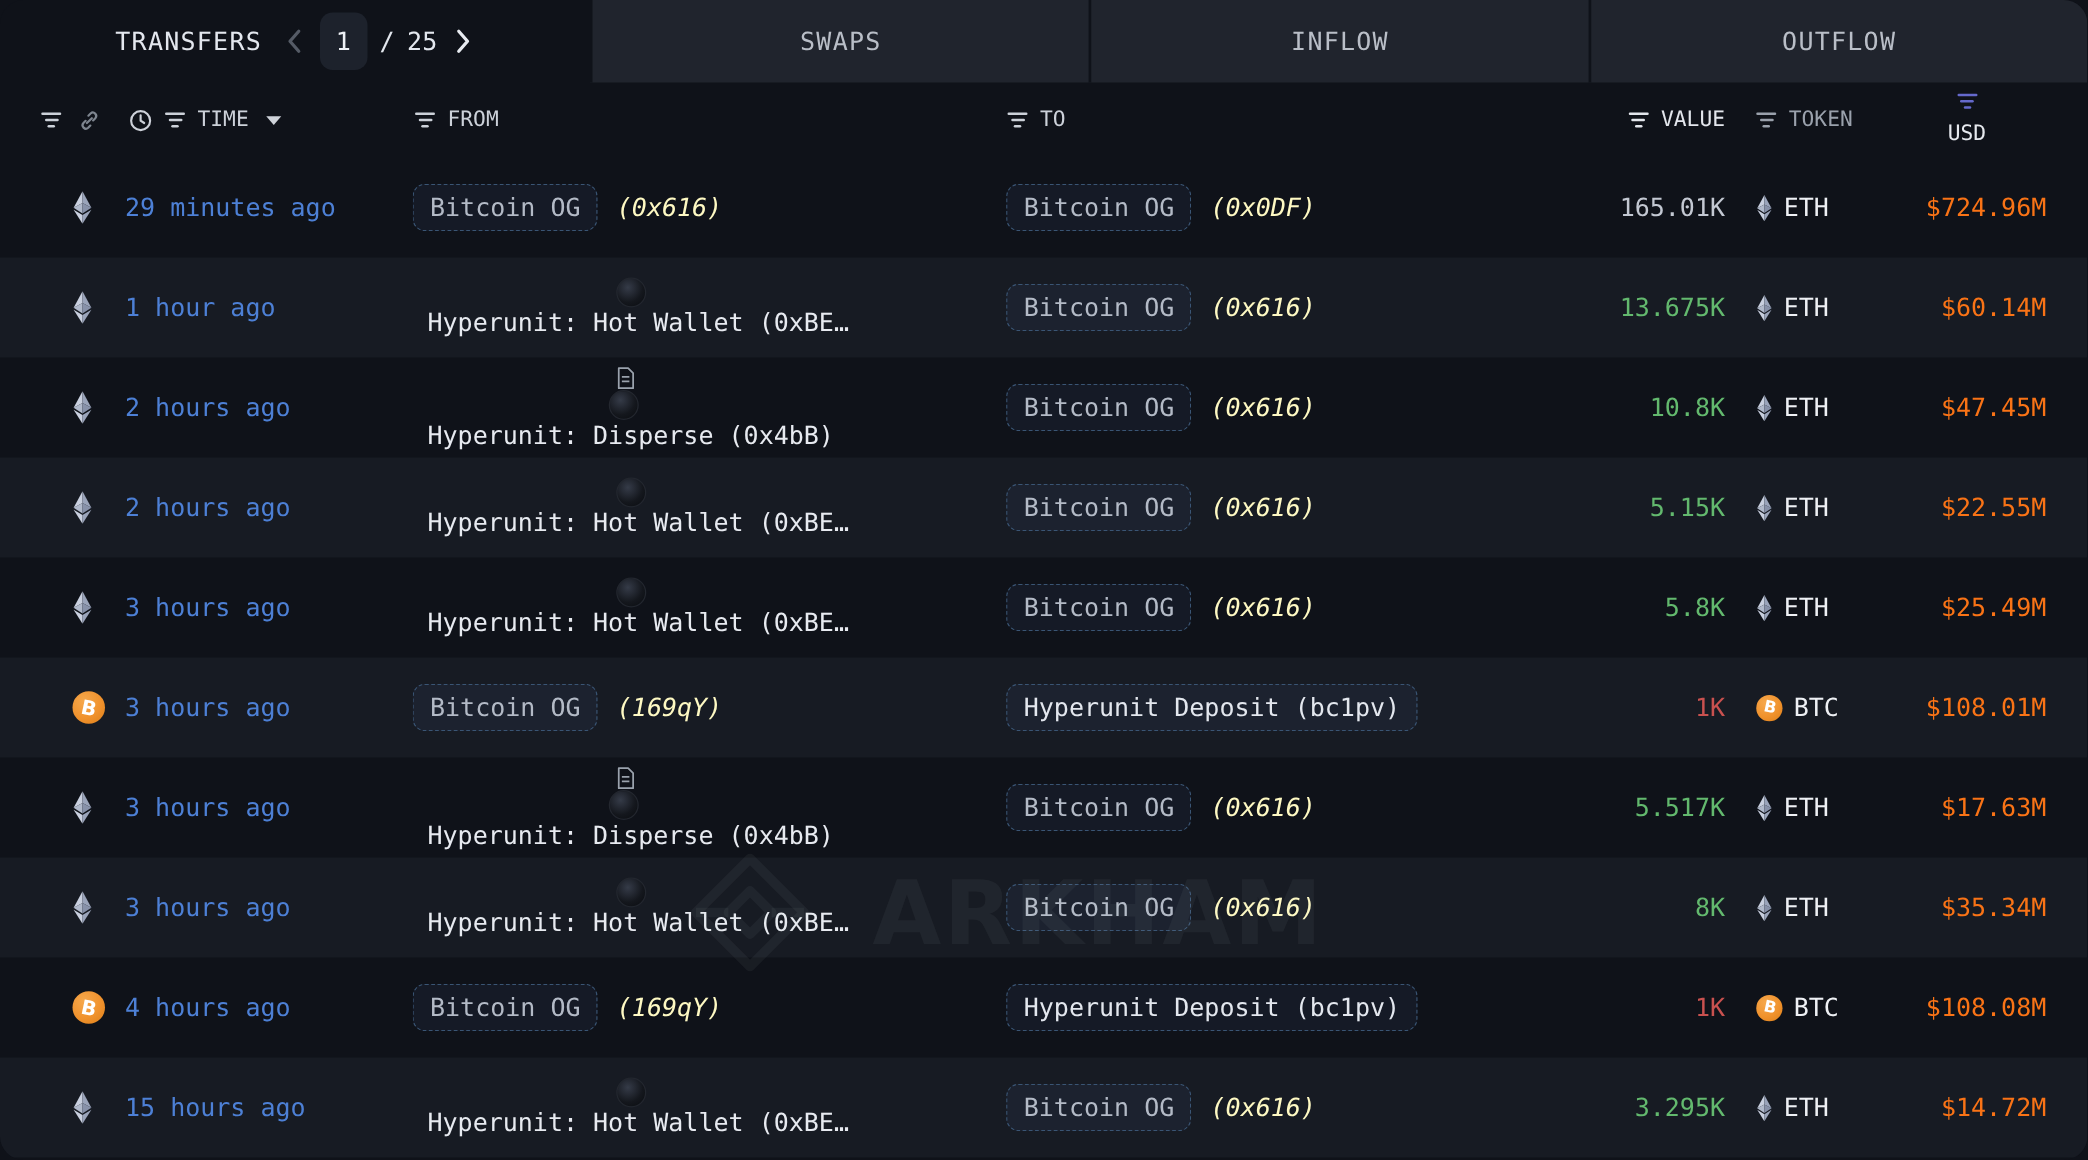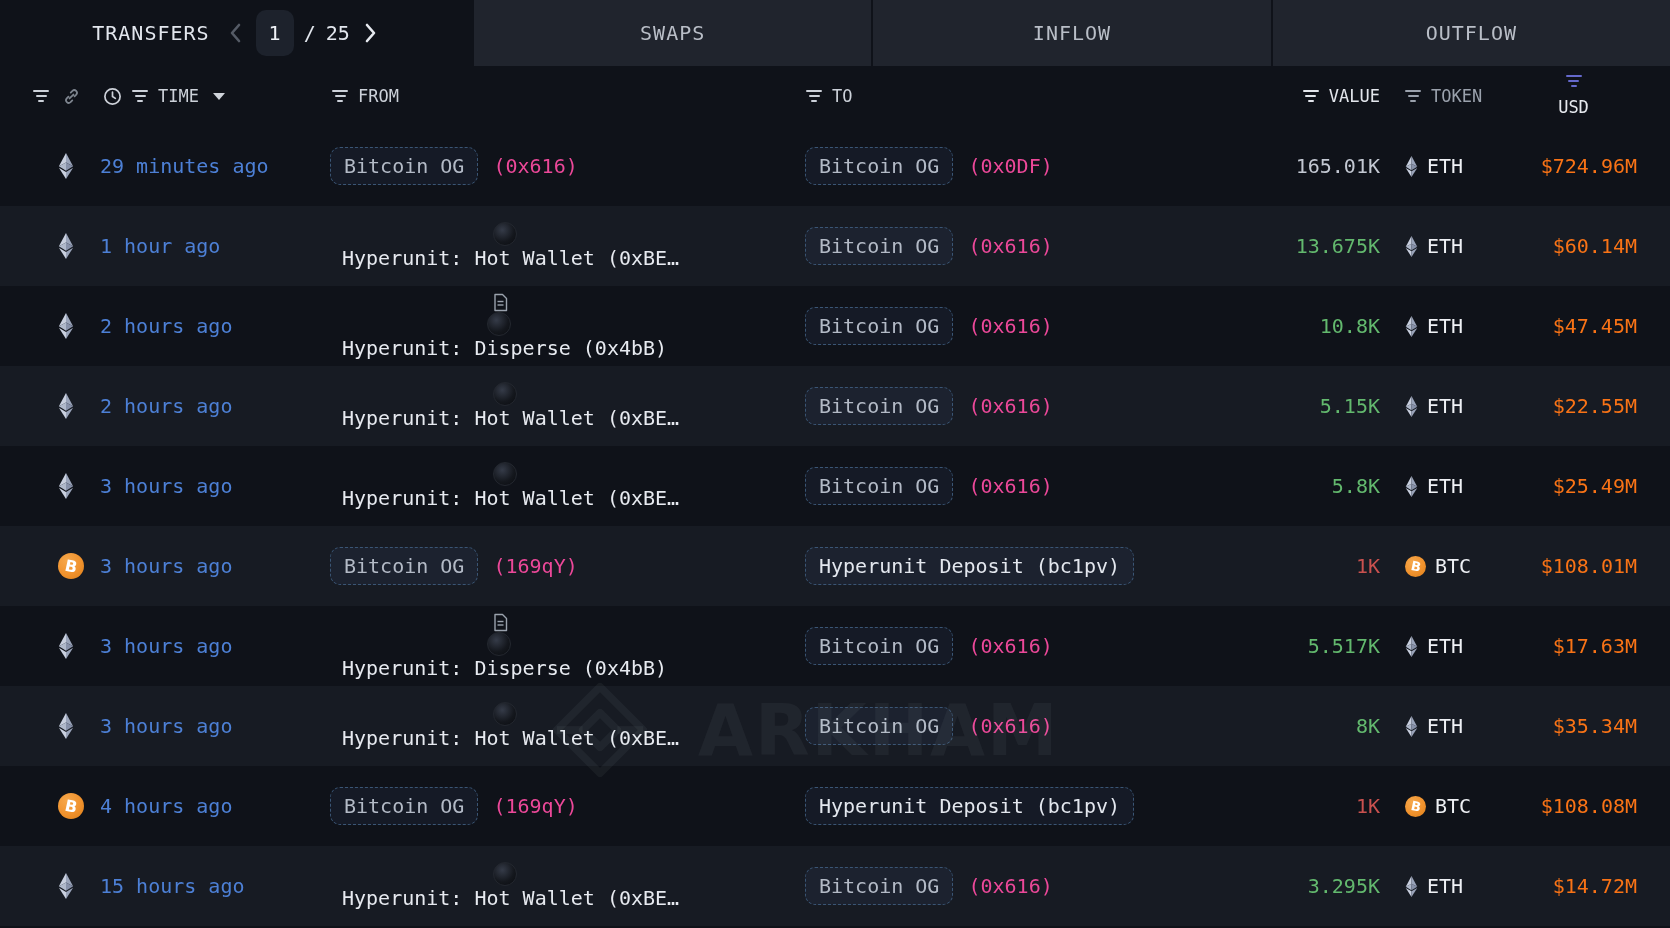--- a/index.html
+++ b/index.html
@@ -4,20 +4,21 @@
 <style>
   * { margin:0; padding:0; box-sizing:border-box; }
   html,body { background:#0f1219; }
   .app {
     position:relative;
     width:1670px; height:928px;
     background:#0f1219;
     overflow:hidden;
     font-family:"DejaVu Sans Mono", monospace;
     color:#e7eaf0;
+    border-radius:19px;
   }
 
   
   .tabbar { display:flex; height:66px; }
   .tab-active {
     width:472px; display:flex; align-items:center; justify-content:center;
     gap:16px; background:transparent;
   }
   .tab-active .tab-label { font-size:20px; color:#e3e7ee; letter-spacing:1px; }
   .pager { display:flex; align-items:center; gap:10px; }
@@ -74,21 +75,21 @@
 
   .time-link { color:var(--blue,#4d80d6); cursor:pointer; text-decoration:none; }
 
   .pill {
     display:inline-block; padding:6px 13px;
     border:1.5px dashed #3a5574; border-radius:10px;
     background:rgba(58,88,128,0.13);
     color:#b3bac6; cursor:pointer; white-space:nowrap;
   }
   .pill.bright { color:#e3e7ee; }
-  .addr { color:#ec4899; margin-left:15px; white-space:nowrap; }
+  .addr { color:#fef9c3; margin-left:15px; white-space:nowrap;font-style:italic; }
 
   .from-pill-wrap { display:flex; align-items:center; }
   .from-named { display:flex; align-items:center; padding-left:12px;flex-direction:column; }
   .doc-icon { display:inline-flex; margin-right:9px; }
   .avatar {
     width:24px; height:24px; border-radius:50%;
     background:radial-gradient(circle at 38% 32%, #353b48 0%, #14171d 58%, #0a0c10 100%);
     border:1px solid #23272f; margin-right:11px; flex:none;
   }
   .entity-name { color:#e7eaf0; white-space:nowrap; cursor:pointer; }

